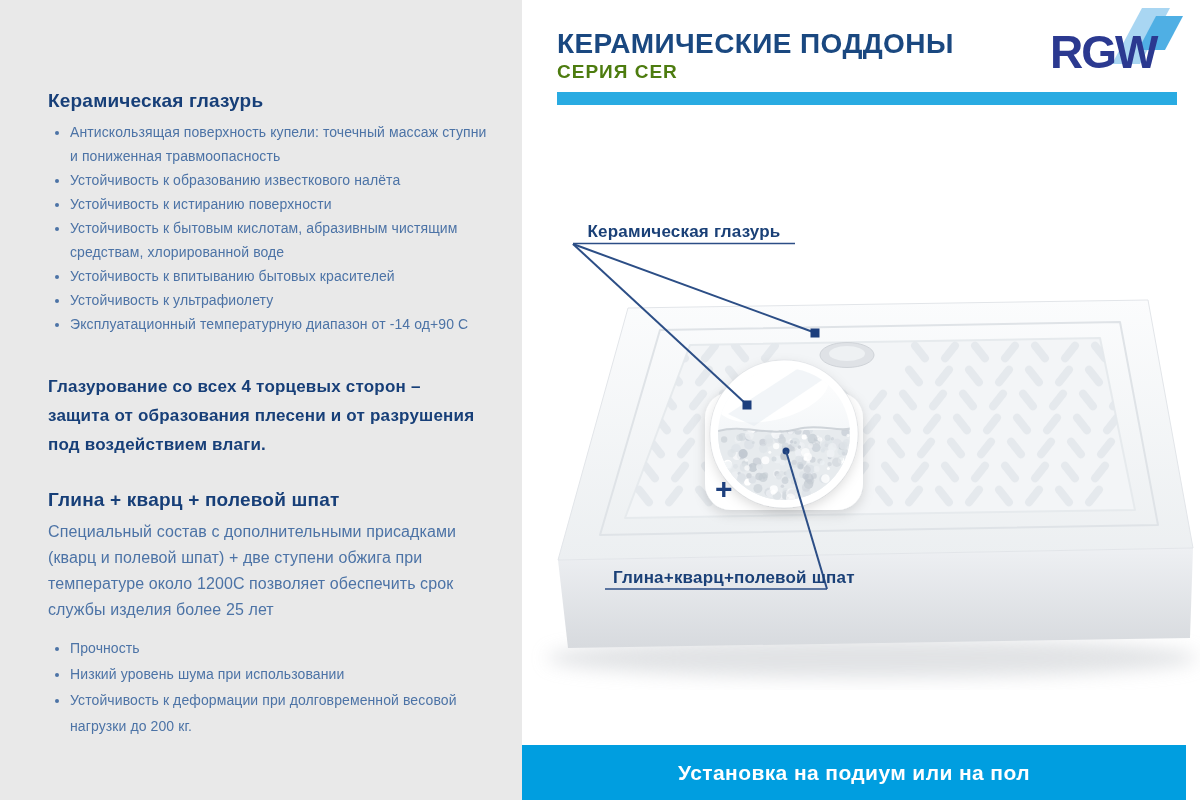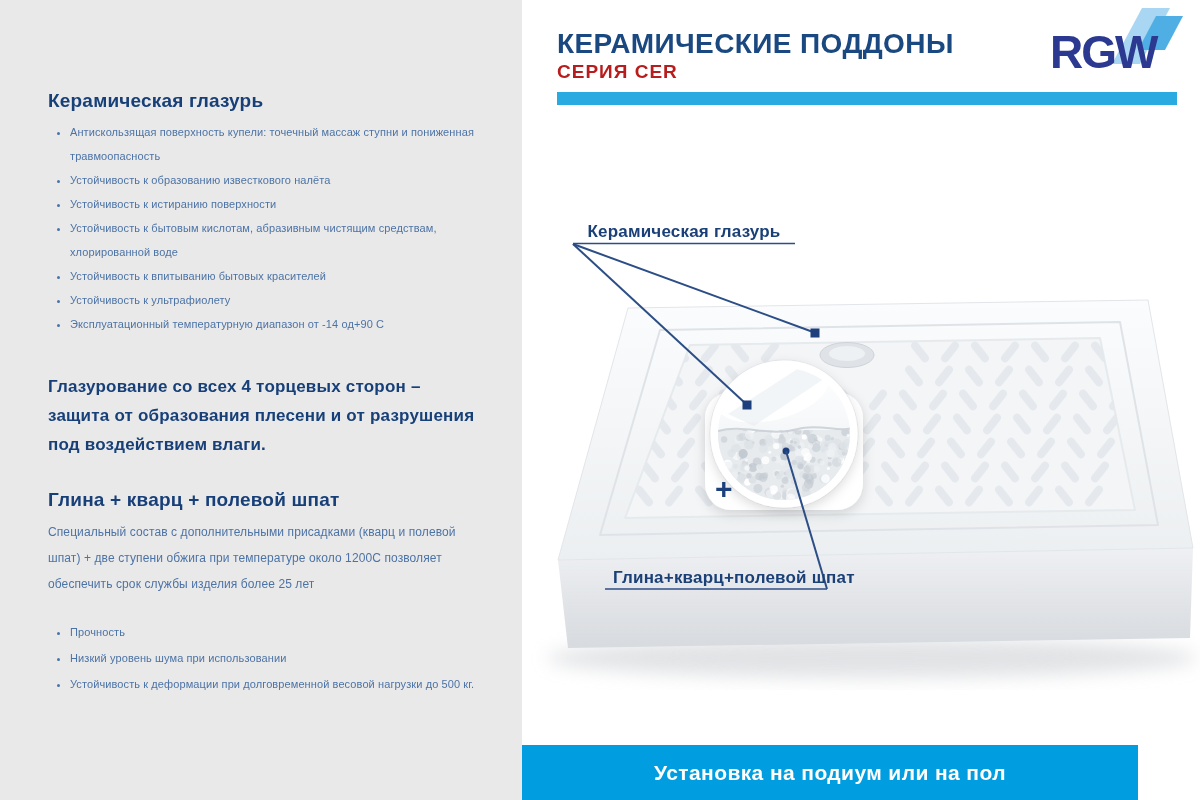--- a/index.html
+++ b/index.html
@@ -13,54 +13,54 @@
     position:absolute;left:0;top:0;width:522px;height:800px;
     background:#E9E9E9;box-sizing:border-box;
     padding:90px 34px 0 48px;
   }
   .left-panel h1{
     font-size:19px;line-height:22px;font-weight:bold;color:#173F78;
     margin:0 0 8px 0;letter-spacing:.2px;
   }
   .features{
     margin:0;padding:0 0 0 22px;list-style:disc;
-    color:#4C73A6;font-size:11px;line-height:24px;letter-spacing:.1px;
+    color:#4C73A6;font-size:14px;line-height:24px;letter-spacing:.1px;
   }
   .features li{margin:0;}
   .highlight{
     margin:36px 6px 0 0;max-width:430px;
     color:#173F78;font-weight:bold;font-size:17px;line-height:29px;letter-spacing:.2px;
   }
   .h2-block{margin-top:30px;}
   .para{
     margin:6px 0 10px 0;max-width:450px;
-    color:#4C73A6;font-size:12px;line-height:26px;letter-spacing:.1px;
-  }
-  .features.second{margin-top:22px;line-height:26px;}
+    color:#4C73A6;font-size:16px;line-height:26px;letter-spacing:.1px;
+  }
+  .features.second{margin-top:12px;line-height:26px;}
   
   .page-title{
     position:absolute;left:557px;top:28px;
     font-size:28px;font-weight:bold;color:#1A4880;letter-spacing:.4px;
   }
   .page-subtitle{
     position:absolute;left:557px;top:61px;
-    font-size:19px;font-weight:bold;color:#b91c1c;letter-spacing:1px;
+    font-size:19px;font-weight:bold;color:#4d7c0f;letter-spacing:1px;
   }
   .accent-bar{
     position:absolute;left:557px;top:92px;width:620px;height:13px;
     background:#29ABE2;
   }
   .logo{position:absolute;left:1050px;top:6px;width:135px;height:72px;}
   
   .diagram{position:absolute;left:522px;top:110px;width:678px;height:635px;}
   .diagram svg{display:block;}
   .callout-text{font-weight:bold;font-size:17px;letter-spacing:.2px;}
   
   .banner{
-    position:absolute;left:522px;top:745px;width:616px;height:55px;
+    position:absolute;left:522px;top:745px;width:664px;height:55px;
     background:#009EE0;color:#ffffff;
     font-size:21px;font-weight:bold;letter-spacing:.4px;
     text-align:center;line-height:55px;
   }
 </style>
 </head>
 <body>
 
 <div class="left-panel">
   <h1>Керамическая глазурь</h1>
@@ -75,21 +75,21 @@
   </ul>
 
   <p class="highlight">Глазурование со всех 4 торцевых сторон – защита от образования плесени и от разрушения под воздействием влаги.</p>
 
   <div class="h2-block">
     <h1>Глина + кварц + полевой шпат</h1>
     <p class="para">Специальный состав с дополнительными присадками (кварц и полевой шпат) + две ступени обжига при температуре около 1200С позволяет обеспечить срок службы изделия более 25 лет</p>
     <ul class="features second">
       <li>Прочность</li>
       <li>Низкий уровень шума при использовании</li>
-      <li>Устойчивость к деформации при долговременной весовой нагрузки до 500 кг.</li>
+      <li>Устойчивость к деформации при долговременной весовой нагрузки до 200 кг.</li>
     </ul>
   </div>
 </div>
 
 <div class="page-title">КЕРАМИЧЕСКИЕ ПОДДОНЫ</div>
 <div class="page-subtitle">СЕРИЯ CER</div>
 <div class="accent-bar"></div>
 
 <div class="logo">
   <svg width="135" height="72" viewBox="0 0 135 72">

